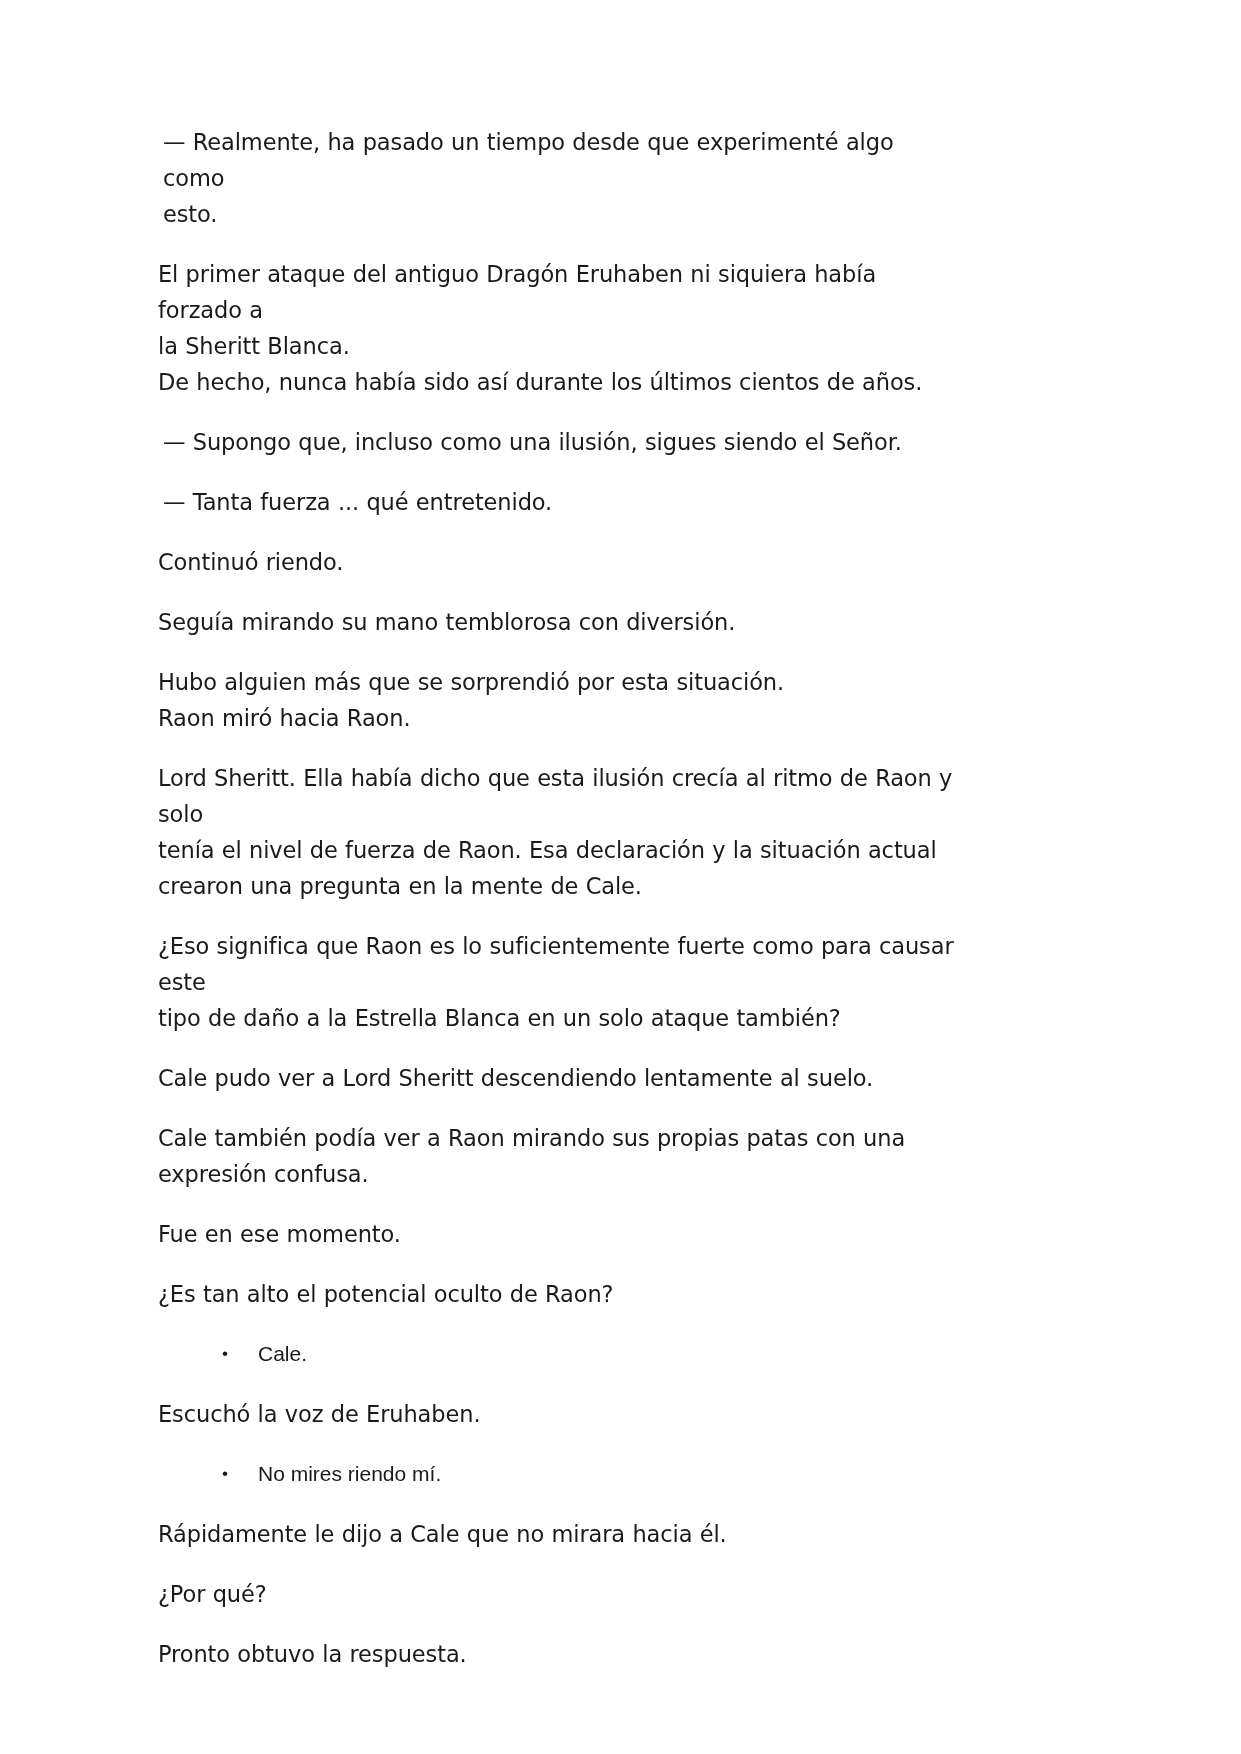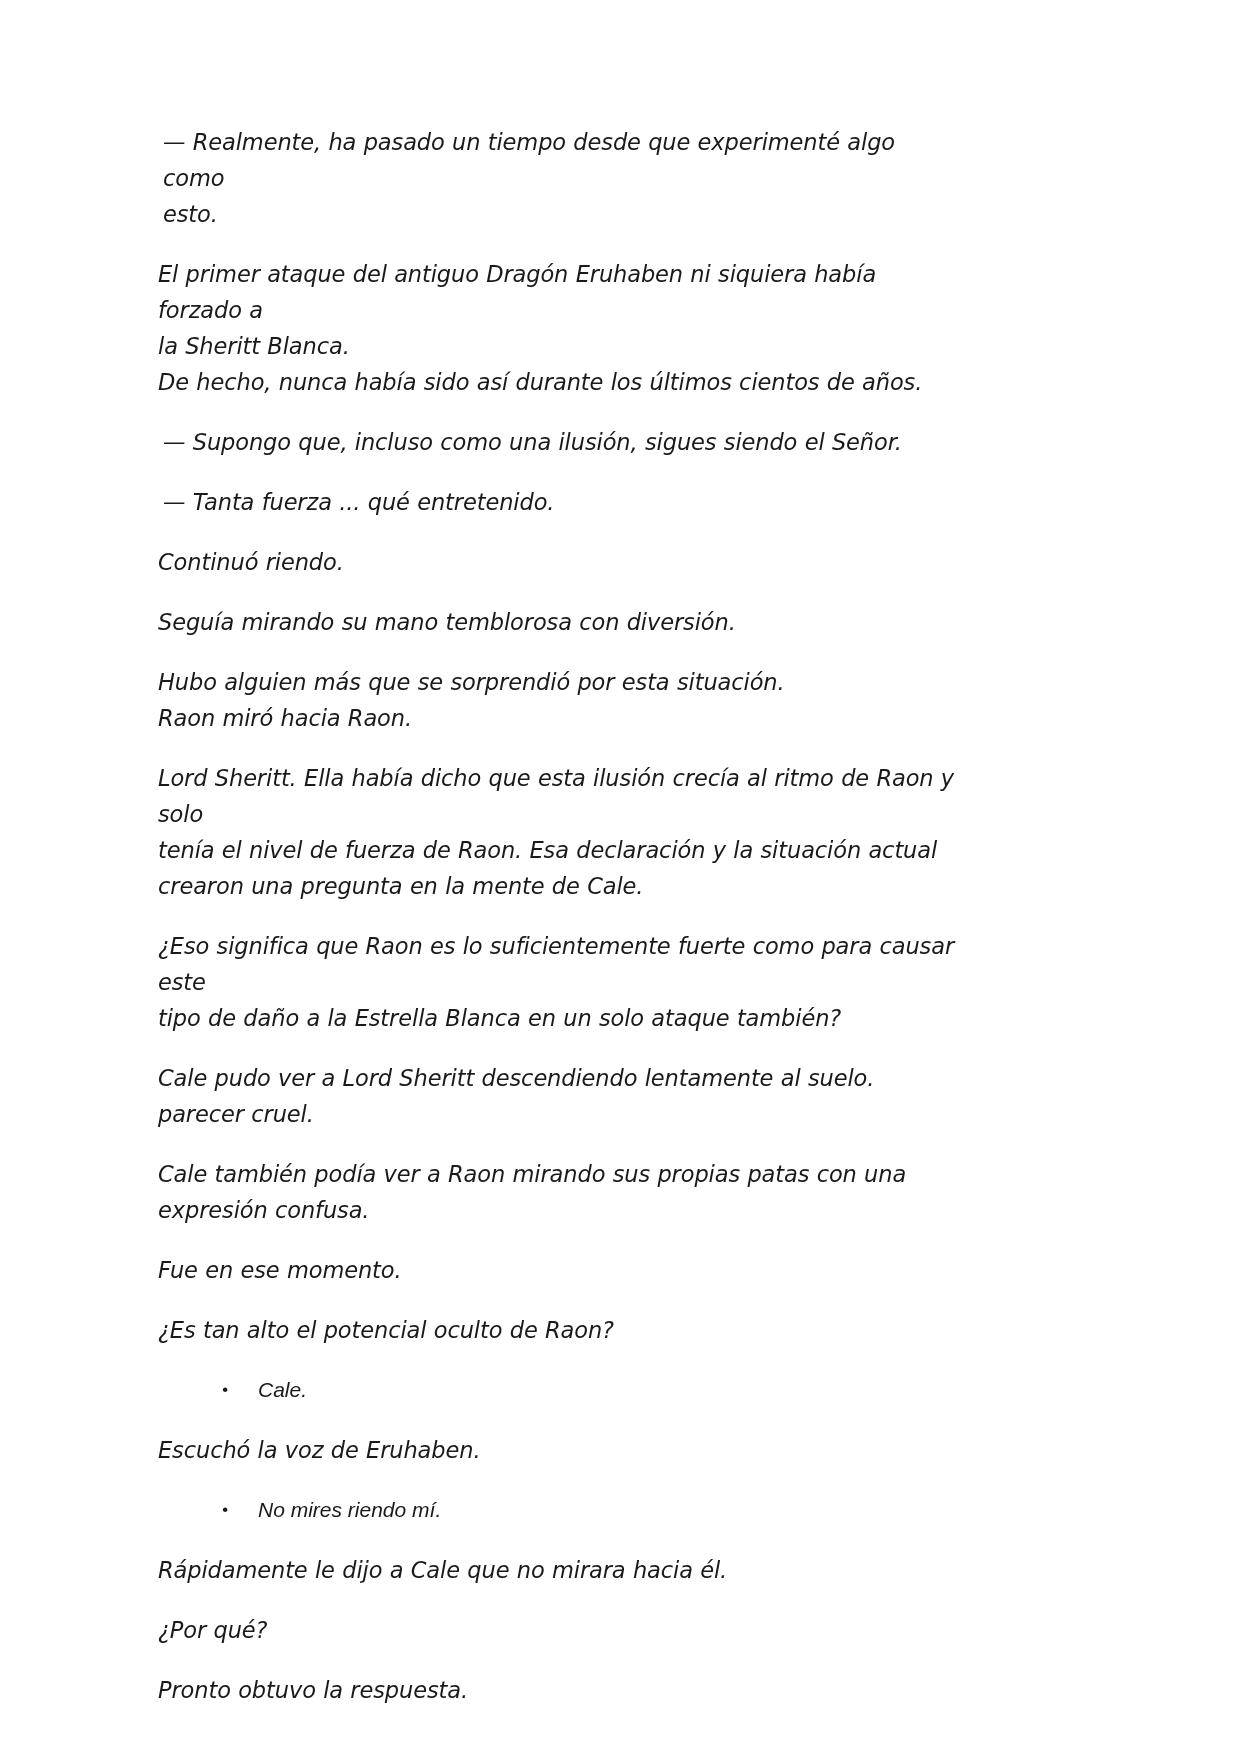--- a/index.html
+++ b/index.html
@@ -10,21 +10,20 @@
   body {
     font-family: "DejaVu Sans", sans-serif;
   }
   .page {
     position: relative;
     width: 1241px;
     height: 1754px;
     background: #ffffff;
     overflow: hidden;
     box-sizing: border-box;
-    font-style: italic;
   }
   .content {
     position: absolute;
     left: 158px;
     top: 124px;
     width: 800px;
   }
   
   .para {
     margin: 0 0 24px 0;
@@ -99,21 +98,20 @@
         <span class="line">Lord Sheritt. Ella había dicho que esta ilusión crecía al ritmo de Raon y solo</span>
         <span class="line">tenía el nivel de fuerza de Raon. Esa declaración y la situación actual</span>
         <span class="line">crearon una pregunta en la mente de Cale.</span>
       </p>
       <p class="para">
         <span class="line">¿Eso significa que Raon es lo suficientemente fuerte como para causar este</span>
         <span class="line">tipo de daño a la Estrella Blanca en un solo ataque también?</span>
       </p>
       <p class="para">
         <span class="line">Cale pudo ver a Lord Sheritt descendiendo lentamente al suelo.</span>
-        <span class="line">parecer cruel.</span>
       </p>
       <p class="para">
         <span class="line">Cale también podía ver a Raon mirando sus propias patas con una</span>
         <span class="line">expresión confusa.</span>
       </p>
       <p class="para">
         <span class="line">Fue en ese momento.</span>
       </p>
       <p class="para">
         <span class="line">¿Es tan alto el potencial oculto de Raon?</span>

